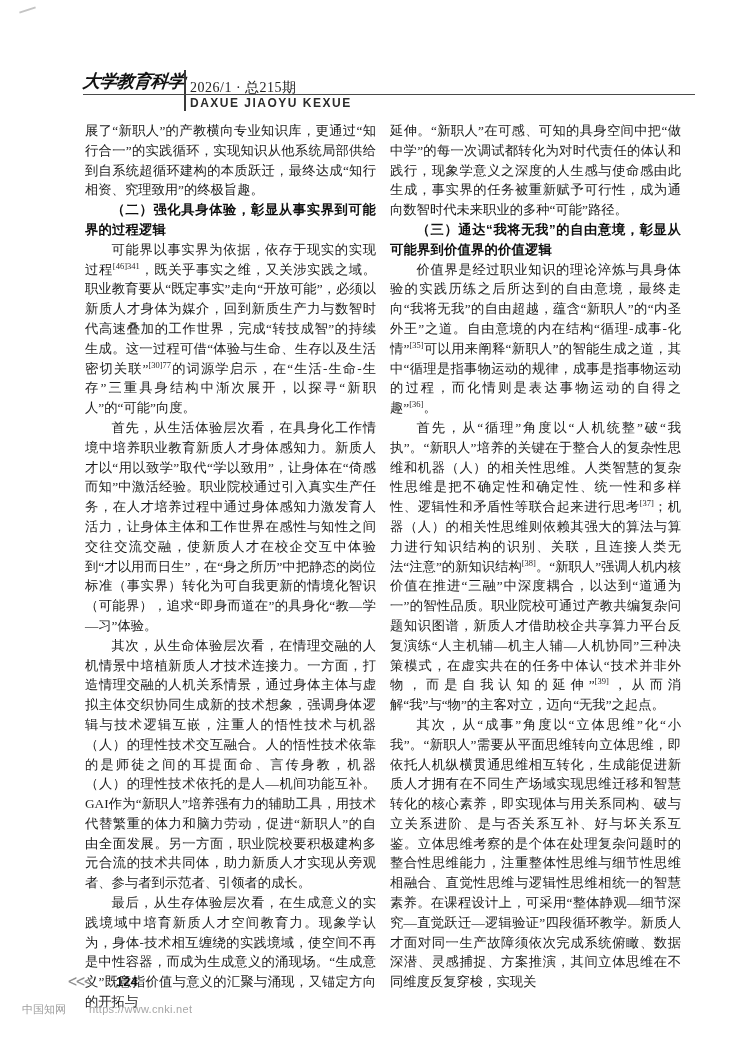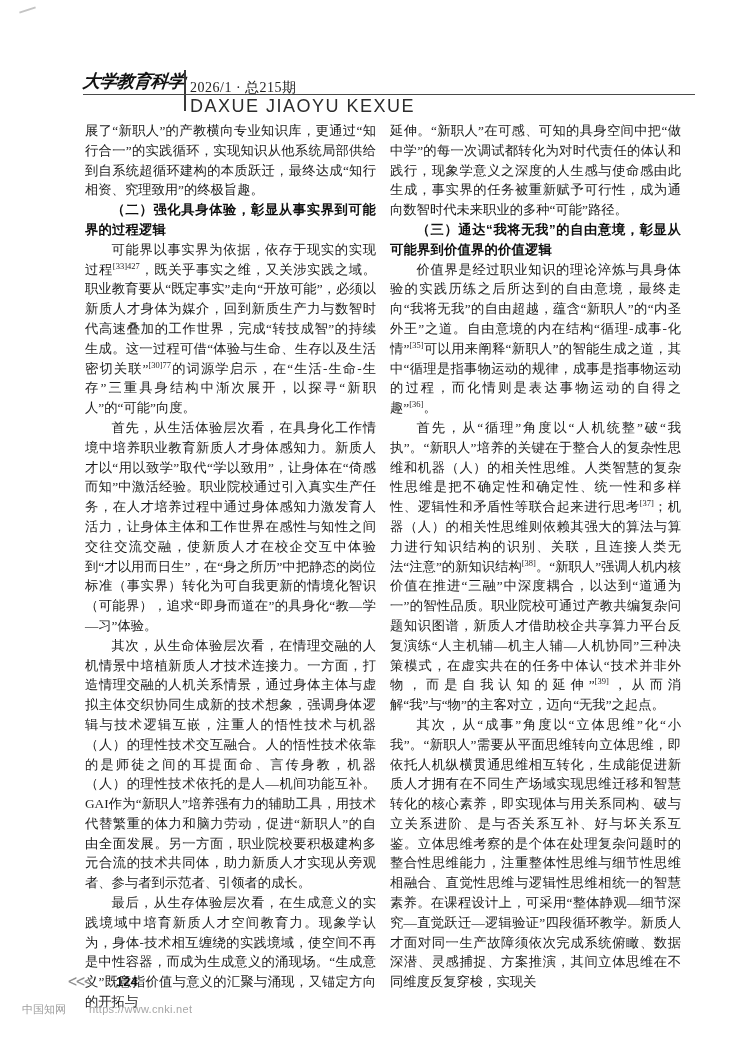--- a/index.html
+++ b/index.html
@@ -12,22 +12,22 @@
   .journal-logo{
     position:absolute;left:83px;top:69px;width:100px;
     font-family:"DejaVu Serif","Liberation Serif",serif;
     font-size:17.5px;font-weight:bold;font-style:italic;letter-spacing:-0.5px;
     color:#111;transform:skewX(-6deg);white-space:nowrap;
   }
   .masthead-divider{position:absolute;left:184px;top:70px;width:1.5px;height:41px;background:#3a3a3a;}
   .issue-info{position:absolute;left:190px;top:79px;font-size:14px;color:#222;letter-spacing:0.5px;white-space:nowrap;}
   .masthead-rule{position:absolute;left:83px;top:94px;width:612px;height:1px;background:#4a4a4a;}
   .journal-pinyin{
-    position:absolute;left:190px;top:96px;font-size:18px;letter-spacing:1.5px;color:#2c2c2c;
-    font-family:"Liberation Sans","DejaVu Sans",sans-serif;white-space:nowrap;
+    position:absolute;left:190px;top:96px;font-size:12px;letter-spacing:1.5px;color:#2c2c2c;
+    font-family:"Liberation Sans","DejaVu Sans",sans-serif;white-space:nowrap;font-weight:bold;
   }
   
   .columns{
     position:absolute;left:85px;top:121px;width:596px;
     display:flex;gap:14px;
   }
   .col{
     width:291px;font-size:13.3px;line-height:19.8px;
     text-align:justify;color:#1c1c1c;
   }
@@ -70,21 +70,21 @@
     <div class="masthead-divider"></div>
     <div class="issue-info">2026/1 · 总215期</div>
     <div class="masthead-rule"></div>
     <div class="journal-pinyin">DAXUE JIAOYU KEXUE</div>
   </div>
 
   <div class="columns">
     <div class="col">
         <div class="continued">展了“新职人”的产教横向专业知识库，更通过“知行合一”的实践循环，实现知识从他系统局部供给到自系统超循环建构的本质跃迁，最终达成“知行相资、究理致用”的终极旨趣。</div>
         <div class="heading">（二）强化具身体验，彰显从事实界到可能界的过程逻辑</div>
-        <div class="paragraph">可能界以事实界为依据，依存于现实的实现过程<sup>[33]427</sup>，既关乎事实之维，又关涉实践之域。职业教育要从“既定事实”走向“开放可能”，必须以新质人才身体为媒介，回到新质生产力与数智时代高速叠加的工作世界，完成“转技成智”的持续生成。这一过程可借“体验与生命、生存以及生活密切关联”<sup>[30]77</sup>的词源学启示，在“生活-生命-生存”三重具身结构中渐次展开，以探寻“新职人”的“可能”向度。</div>
+        <div class="paragraph">可能界以事实界为依据，依存于现实的实现过程<sup>[46]341</sup>，既关乎事实之维，又关涉实践之域。职业教育要从“既定事实”走向“开放可能”，必须以新质人才身体为媒介，回到新质生产力与数智时代高速叠加的工作世界，完成“转技成智”的持续生成。这一过程可借“体验与生命、生存以及生活密切关联”<sup>[30]77</sup>的词源学启示，在“生活-生命-生存”三重具身结构中渐次展开，以探寻“新职人”的“可能”向度。</div>
         <div class="paragraph">首先，从生活体验层次看，在具身化工作情境中培养职业教育新质人才身体感知力。新质人才以“用以致学”取代“学以致用”，让身体在“倚感而知”中激活经验。职业院校通过引入真实生产任务，在人才培养过程中通过身体感知力激发育人活力，让身体主体和工作世界在感性与知性之间交往交流交融，使新质人才在校企交互中体验到“才以用而日生”，在“身之所历”中把静态的岗位标准（事实界）转化为可自我更新的情境化智识（可能界），追求“即身而道在”的具身化“教—学—习”体验。</div>
         <div class="paragraph">其次，从生命体验层次看，在情理交融的人机情景中培植新质人才技术连接力。一方面，打造情理交融的人机关系情景，通过身体主体与虚拟主体交织协同生成新的技术想象，强调身体逻辑与技术逻辑互嵌，注重人的悟性技术与机器（人）的理性技术交互融合。人的悟性技术依靠的是师徒之间的耳提面命、言传身教，机器（人）的理性技术依托的是人—机间功能互补。GAI作为“新职人”培养强有力的辅助工具，用技术代替繁重的体力和脑力劳动，促进“新职人”的自由全面发展。另一方面，职业院校要积极建构多元合流的技术共同体，助力新质人才实现从旁观者、参与者到示范者、引领者的成长。</div>
         <div class="paragraph">最后，从生存体验层次看，在生成意义的实践境域中培育新质人才空间教育力。现象学认为，身体-技术相互缠绕的实践境域，使空间不再是中性容器，而成为生成意义的涌现场。“生成意义”既意指价值与意义的汇聚与涌现，又锚定方向的开拓与</div>
       </div>
     <div class="col">
         <div class="continued">延伸。“新职人”在可感、可知的具身空间中把“做中学”的每一次调试都转化为对时代责任的体认和践行，现象学意义之深度的人生感与使命感由此生成，事实界的任务被重新赋予可行性，成为通向数智时代未来职业的多种“可能”路径。</div>
         <div class="heading">（三）通达“我将无我”的自由意境，彰显从可能界到价值界的价值逻辑</div>
         <div class="paragraph">价值界是经过职业知识的理论淬炼与具身体验的实践历练之后所达到的自由意境，最终走向“我将无我”的自由超越，蕴含“新职人”的“内圣外王”之道。自由意境的内在结构“循理-成事-化情”<sup>[35]</sup>可以用来阐释“新职人”的智能生成之道，其中“循理是指事物运动的规律，成事是指事物运动的过程，而化情则是表达事物运动的自得之趣”<sup>[36]</sup>。</div>
         <div class="paragraph">首先，从“循理”角度以“人机统整”破“我执”。“新职人”培养的关键在于整合人的复杂性思维和机器（人）的相关性思维。人类智慧的复杂性思维是把不确定性和确定性、统一性和多样性、逻辑性和矛盾性等联合起来进行思考<sup>[37]</sup>；机器（人）的相关性思维则依赖其强大的算法与算力进行知识结构的识别、关联，且连接人类无法“注意”的新知识结构<sup>[38]</sup>。“新职人”强调人机内核价值在推进“三融”中深度耦合，以达到“道通为一”的智性品质。职业院校可通过产教共编复杂问题知识图谱，新质人才借助校企共享算力平台反复演练“人主机辅—机主人辅—人机协同”三种决策模式，在虚实共在的任务中体认“技术并非外物，而是自我认知的延伸”<sup>[39]</sup>，从而消解“我”与“物”的主客对立，迈向“无我”之起点。</div>
         <div class="paragraph">其次，从“成事”角度以“立体思维”化“小我”。“新职人”需要从平面思维转向立体思维，即依托人机纵横贯通思维相互转化，生成能促进新质人才拥有在不同生产场域实现思维迁移和智慧转化的核心素养，即实现体与用关系同构、破与立关系进阶、是与否关系互补、好与坏关系互鉴。立体思维考察的是个体在处理复杂问题时的整合性思维能力，注重整体性思维与细节性思维相融合、直觉性思维与逻辑性思维相统一的智慧素养。在课程设计上，可采用“整体静观—细节深究—直觉跃迁—逻辑验证”四段循环教学。新质人才面对同一生产故障须依次完成系统俯瞰、数据深潜、灵感捕捉、方案推演，其间立体思维在不同维度反复穿梭，实现关</div>

